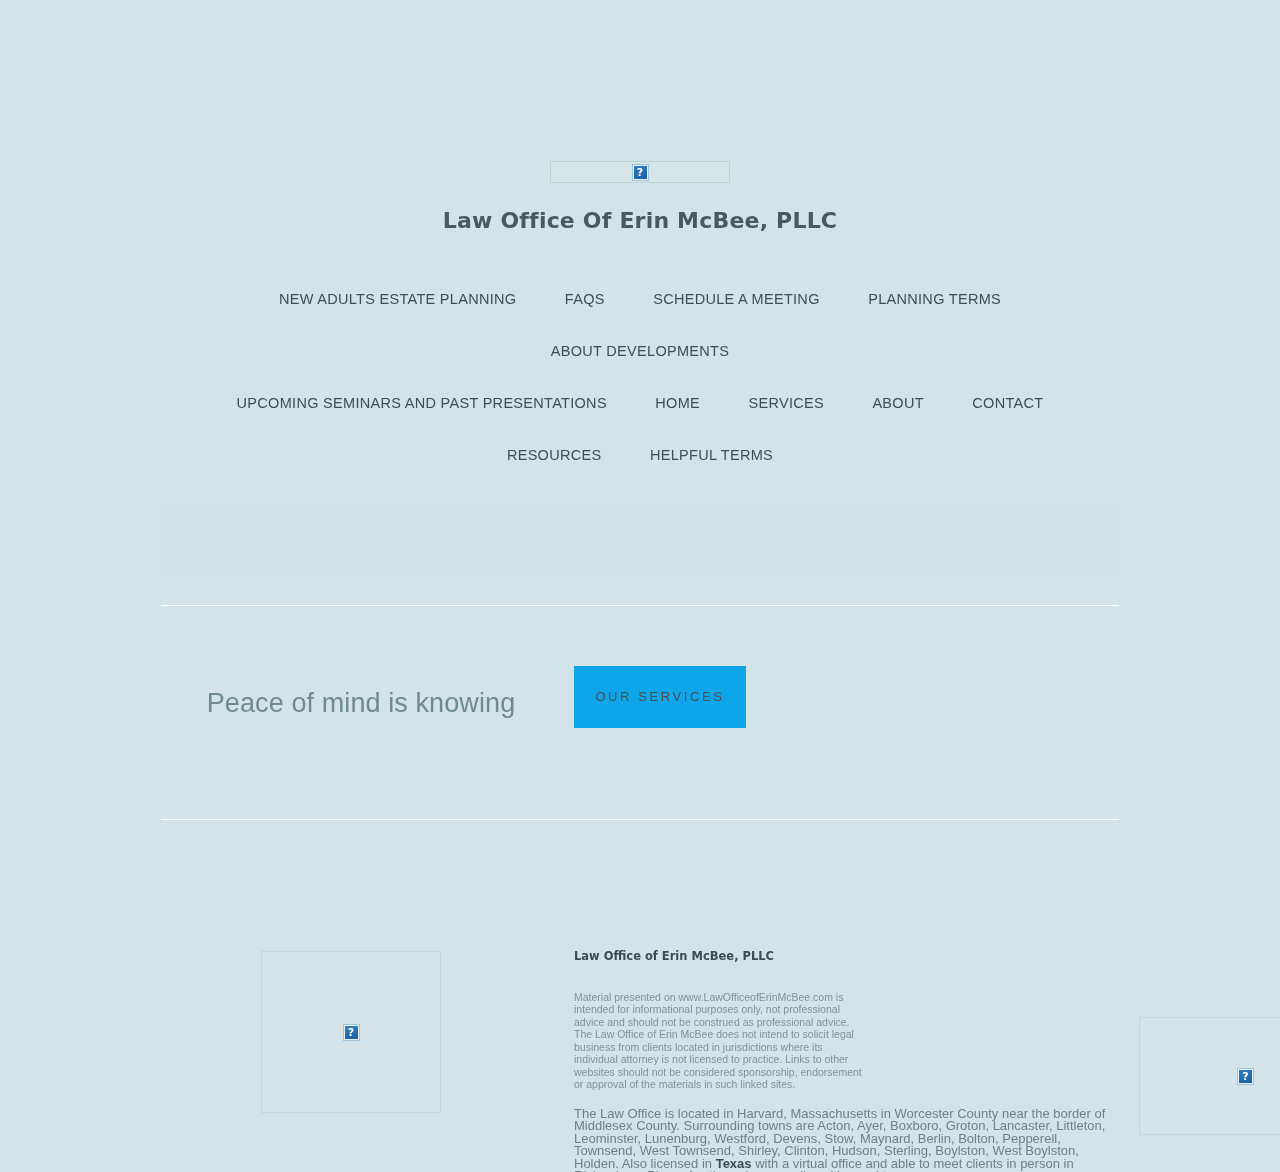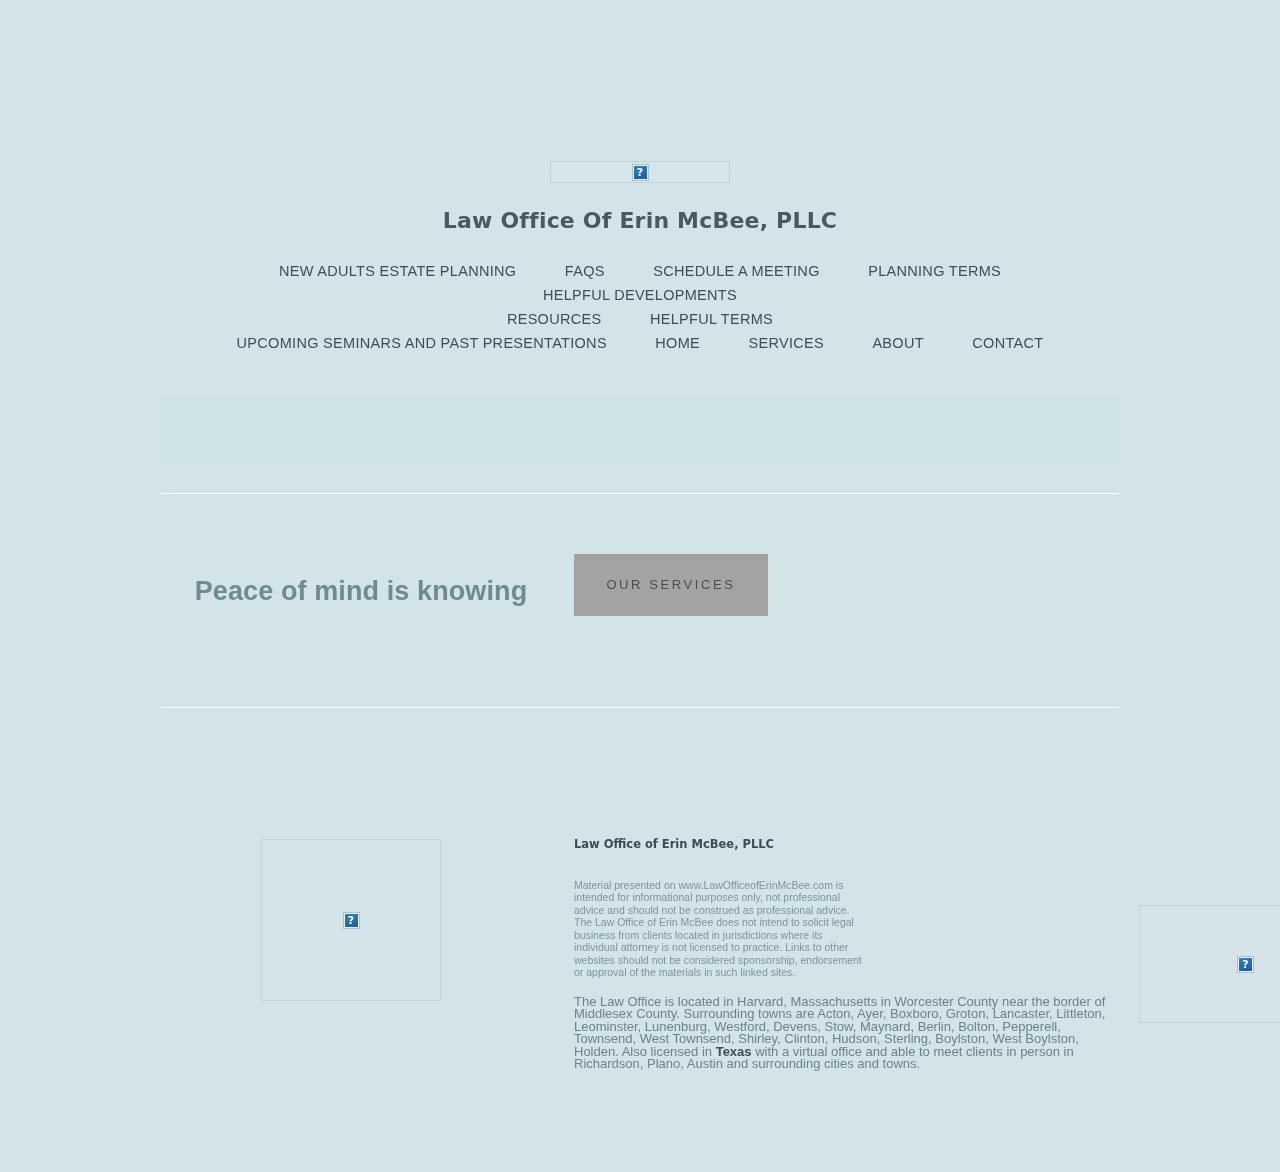--- a/index.html
+++ b/index.html
@@ -78,20 +78,21 @@
   }
   .nav a {
     display: inline-block;
     color: #3d4f55;
     text-decoration: none;
     font-size: 14.5px;
     letter-spacing: 0.3px;
     padding: 0 22px;
     white-space: nowrap;
     font-family: "Liberation Sans", sans-serif;
+    margin-top: 28px;
   }
   .nav-row {
     display: block;
   }
 
   
   .banner {
     width: 958px;
     height: 66px;
     margin: 43px auto 0 auto;
@@ -120,44 +121,44 @@
   }
   .hero-left {
     width: 400px;
     flex: 0 0 400px;
     padding-top: 52px;
     text-align: center;
   }
   .hero-heading {
     margin: 0;
     font-size: 27px;
-    font-weight: bold;
+    font-weight: normal;
     line-height: 30px;
     color: #6f8b92;
     font-family: "Liberation Sans", sans-serif;
     letter-spacing: 0.1px;
   }
   .hero-right {
     flex: 1 1 auto;
     padding-left: 13px;
   }
   .hero-para {
     margin: 0;
     font-size: 15px;
     line-height: 26px;
     color: #5d7178;
     max-width: 540px;
   }
   .cta {
     display: inline-block;
     margin-top: 30px;
-    width: 194px;
+    width: 172px;
     height: 62px;
     line-height: 62px;
-    background: #a3a3a3;
+    background: #0ea5e9;
     color: #4d4d4d;
     text-align: center;
     text-decoration: none;
     font-size: 13px;
     letter-spacing: 2.6px;
     box-sizing: border-box;
   }
 
   
   .footer {
@@ -235,33 +236,33 @@
   </div>
 
   <h1 class="site-title">Law Office Of Erin McBee, PLLC</h1>
 
   <nav class="nav">
     <div class="nav-row">
       <a href="#">NEW ADULTS ESTATE PLANNING</a>
       <a href="#">FAQS</a>
       <a href="#">SCHEDULE A MEETING</a>
       <a href="#">PLANNING TERMS</a>
-      <a href="#">HELPFUL DEVELOPMENTS</a>
-    </div>
-    <div class="nav-row">
-      <a href="#">RESOURCES</a>
-      <a href="#">HELPFUL TERMS</a>
+      <a href="#">ABOUT DEVELOPMENTS</a>
     </div>
     <div class="nav-row">
       <a href="#">UPCOMING SEMINARS AND PAST PRESENTATIONS</a>
       <a href="#">HOME</a>
       <a href="#">SERVICES</a>
       <a href="#">ABOUT</a>
       <a href="#">CONTACT</a>
     </div>
+    <div class="nav-row">
+      <a href="#">RESOURCES</a>
+      <a href="#">HELPFUL TERMS</a>
+    </div>
   </nav>
 
   <div class="banner"></div>
 
   <div class="rule rule-top"></div>
 
   <section class="hero">
     <div class="hero-left">
       <div class="hero-heading">Peace of mind is knowing</div>
     </div>

